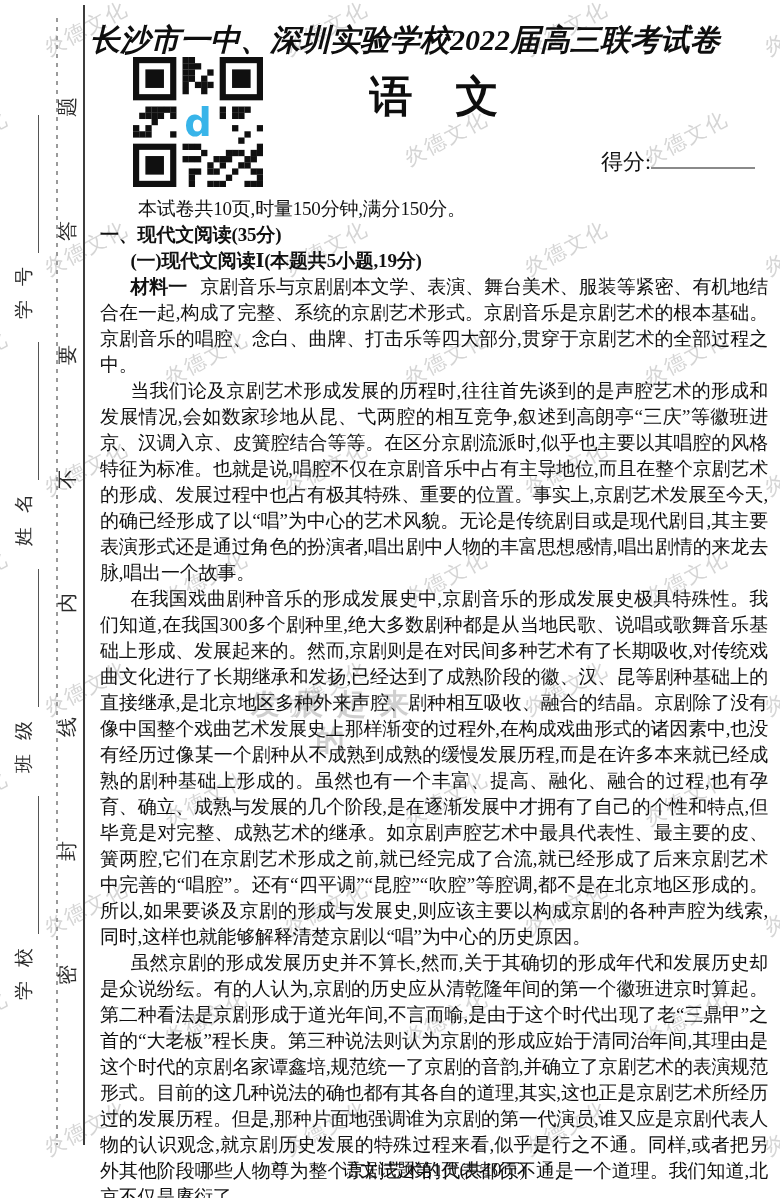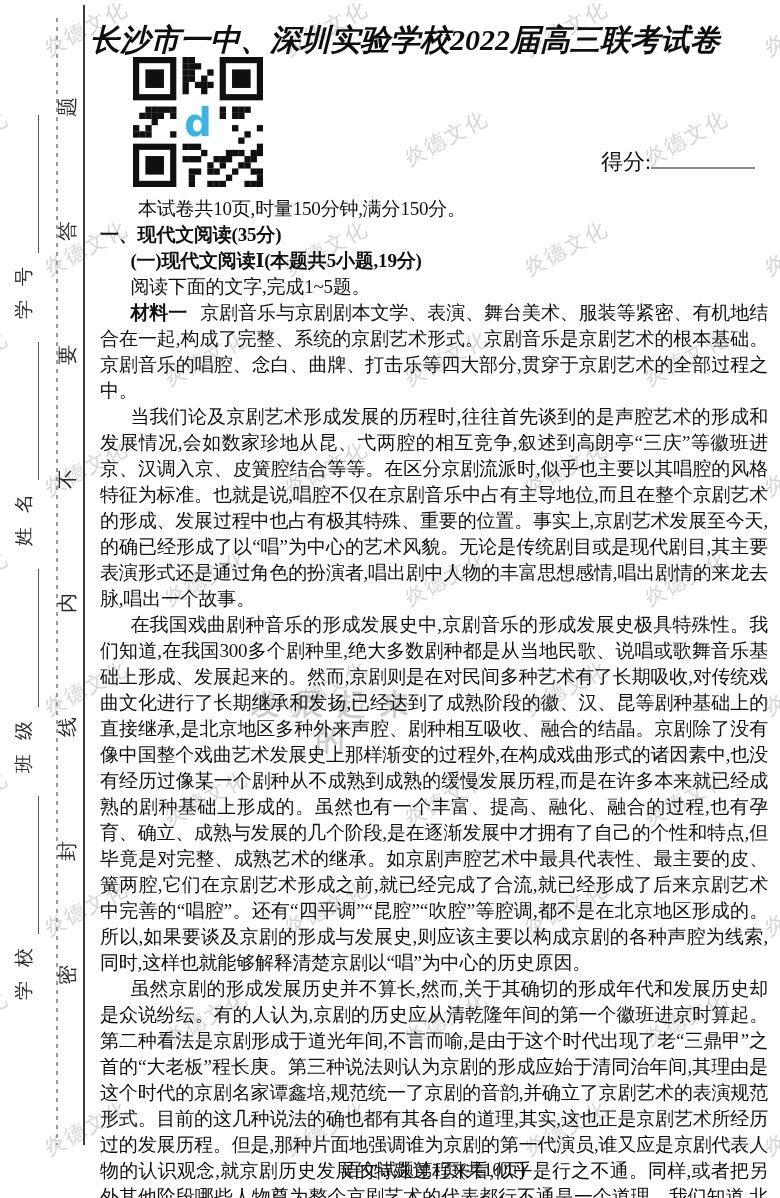--- a/index.html
+++ b/index.html
@@ -232,29 +232,29 @@
         <rect x="14" y="0" width="7" height="7" fill="#101010"></rect>
         <rect x="15" y="1" width="5" height="5" fill="#fff"></rect>
         <rect x="16" y="2" width="3" height="3" fill="#101010"></rect>
         <rect x="0" y="14" width="7" height="7" fill="#101010"></rect>
         <rect x="1" y="15" width="5" height="5" fill="#fff"></rect>
         <rect x="2" y="16" width="3" height="3" fill="#101010"></rect>
         <rect x="7.7" y="7.7" width="5.6" height="5.6" rx="1.1" fill="#fff"></rect>
         <text x="10.5" y="12.8" font-size="6.2" font-weight="bold" text-anchor="middle" fill="#38b4e9" font-family="DejaVu Sans, sans-serif">d</text>
       </svg>
     </div>
+  <div class="subject-title">语　文</div>
   <div class="score">
     <span>得分:</span><span class="score-line"></span>
   </div>
 
   <div class="content">
     <p class="ind2">本试卷共10页,时量150分钟,满分150分。</p>
     <p class="hd">一、现代文阅读(35分)</p>
     <p class="hd ind15">(一)现代文阅读Ⅰ(本题共5小题,19分)</p>
-    <p class="ind15">阅读下面的文字,完成1~5题。</p>
     <p class="ind15"><span class="mat-label">材料一</span><span>京剧音乐与京剧剧本文学、表演、舞台美术、服装等紧密、有机地结合在一起,构成了完整、系统的京剧艺术形式。京剧音乐是京剧艺术的根本基础。京剧音乐的唱腔、念白、曲牌、打击乐等四大部分,贯穿于京剧艺术的全部过程之中。</span></p>
     <p class="ind15">当我们论及京剧艺术形成发展的历程时,往往首先谈到的是声腔艺术的形成和发展情况,会如数家珍地从昆、弋两腔的相互竞争,叙述到高朗亭“三庆”等徽班进京、汉调入京、皮簧腔结合等等。在区分京剧流派时,似乎也主要以其唱腔的风格特征为标准。也就是说,唱腔不仅在京剧音乐中占有主导地位,而且在整个京剧艺术的形成、发展过程中也占有极其特殊、重要的位置。事实上,京剧艺术发展至今天,的确已经形成了以“唱”为中心的艺术风貌。无论是传统剧目或是现代剧目,其主要表演形式还是通过角色的扮演者,唱出剧中人物的丰富思想感情,唱出剧情的来龙去脉,唱出一个故事。</p>
     <p class="ind15">在我国戏曲剧种音乐的形成发展史中,京剧音乐的形成发展史极具特殊性。我们知道,在我国300多个剧种里,绝大多数剧种都是从当地民歌、说唱或歌舞音乐基础上形成、发展起来的。然而,京剧则是在对民间多种艺术有了长期吸收,对传统戏曲文化进行了长期继承和发扬,已经达到了成熟阶段的徽、汉、昆等剧种基础上的直接继承,是北京地区多种外来声腔、剧种相互吸收、融合的结晶。京剧除了没有像中国整个戏曲艺术发展史上那样渐变的过程外,在构成戏曲形式的诸因素中,也没有经历过像某一个剧种从不成熟到成熟的缓慢发展历程,而是在许多本来就已经成熟的剧种基础上形成的。虽然也有一个丰富、提高、融化、融合的过程,也有孕育、确立、成熟与发展的几个阶段,是在逐渐发展中才拥有了自己的个性和特点,但毕竟是对完整、成熟艺术的继承。如京剧声腔艺术中最具代表性、最主要的皮、簧两腔,它们在京剧艺术形成之前,就已经完成了合流,就已经形成了后来京剧艺术中完善的“唱腔”。还有“四平调”“昆腔”“吹腔”等腔调,都不是在北京地区形成的。所以,如果要谈及京剧的形成与发展史,则应该主要以构成京剧的各种声腔为线索,同时,这样也就能够解释清楚京剧以“唱”为中心的历史原因。</p>
     <p class="ind15">虽然京剧的形成发展历史并不算长,然而,关于其确切的形成年代和发展历史却是众说纷纭。有的人认为,京剧的历史应从清乾隆年间的第一个徽班进京时算起。第二种看法是京剧形成于道光年间,不言而喻,是由于这个时代出现了老“三鼎甲”之首的“大老板”程长庚。第三种说法则认为京剧的形成应始于清同治年间,其理由是这个时代的京剧名家谭鑫培,规范统一了京剧的音韵,并确立了京剧艺术的表演规范形式。目前的这几种说法的确也都有其各自的道理,其实,这也正是京剧艺术所经历过的发展历程。但是,那种片面地强调谁为京剧的第一代演员,谁又应是京剧代表人物的认识观念,就京剧历史发展的特殊过程来看,似乎是行之不通。同样,或者把另外其他阶段哪些人物尊为整个京剧艺术的代表都行不通是一个道理。我们知道,北京不仅是赓衍了</p>
   </div>
 
   <div class="footer">语文试题第1页(共10页)</div>
 
 </div>
 

